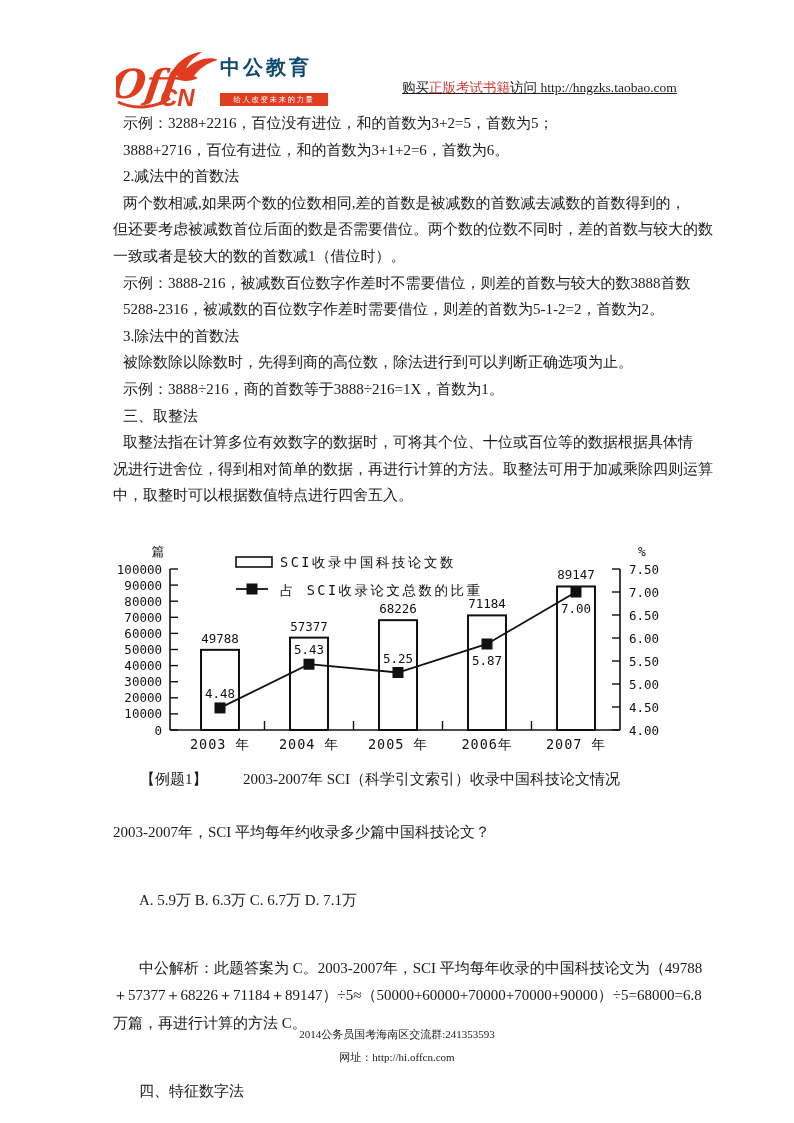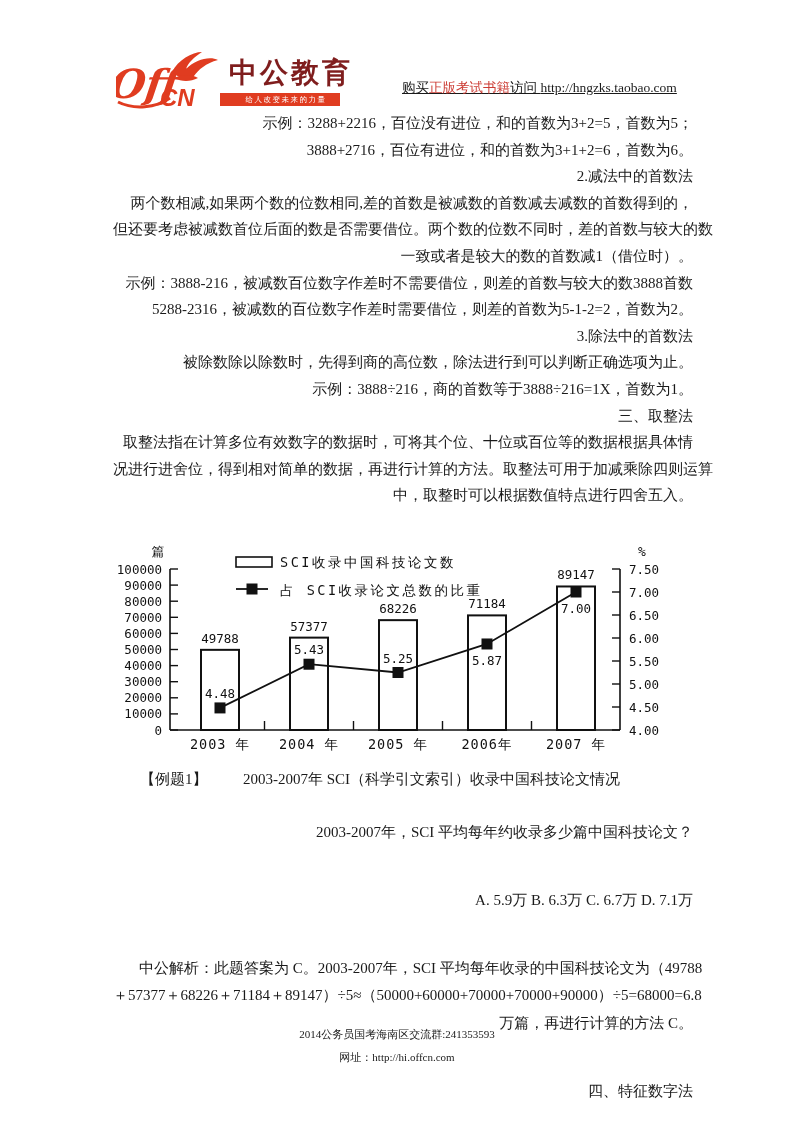--- a/index.html
+++ b/index.html
@@ -1,31 +1,31 @@
 <!DOCTYPE html>
 <html><head>
 <meta charset="utf-8">
 <style>
   html,body{margin:0;padding:0;background:#888;}
   #page{position:relative;width:794px;height:1123px;background:#ffffff;margin:0 auto;overflow:hidden;
         font-family:"Liberation Serif",serif;color:#1a1a1a;}
   
   #logo{position:absolute;left:116px;top:48px;width:230px;height:62px;}
   #logo-svg{position:absolute;left:0;top:0;}
-  #brand{position:absolute;left:113px;top:6px;font-family:"Liberation Sans",sans-serif;
-         font-weight:bold;font-size:28px;letter-spacing:3px;color:#7f1d1d;white-space:nowrap;}
+  #brand{position:absolute;left:104px;top:6px;font-family:"Liberation Sans",sans-serif;
+         font-weight:bold;font-size:20px;letter-spacing:3px;color:#0c4a6e;white-space:nowrap;}
   #tagline{position:absolute;left:104px;top:45px;width:108px;height:13px;background:#e03c20;
-           display:flex;align-items:center;justify-content:center;padding-left:12px;}
+           display:flex;align-items:center;justify-content:center;}
   #tagline span{color:#fff;font-size:7.5px;letter-spacing:1.5px;white-space:nowrap;
                 font-family:"Liberation Sans",sans-serif;}
   #header-right{position:absolute;left:402px;top:79px;width:300px;font-size:13.5px;
                 white-space:nowrap;color:#1a1a1a;text-decoration:underline;}
   #header-right .red{color:#cc3b33;}
   
-  .textblock{position:absolute;left:113px;width:580px;text-align:right;}
+  .textblock{position:absolute;left:113px;width:580px;}
   .textblock .line{white-space:pre;font-size:15px;height:var(--lh);line-height:var(--lh);}
   #body-top{top:110px;--lh:26.6px;}
   #body-bottom{top:819px;--lh:27.8px;}
   .ind0{padding-left:0;}
   .ind1{padding-left:10px;}
   .ind2{padding-left:26px;margin-top:40px;}
   
   #chart{position:absolute;left:100px;top:538px;width:600px;height:235px;}
   #chart-svg text{font-family:"DejaVu Sans Mono",monospace;fill:#111;}
   

